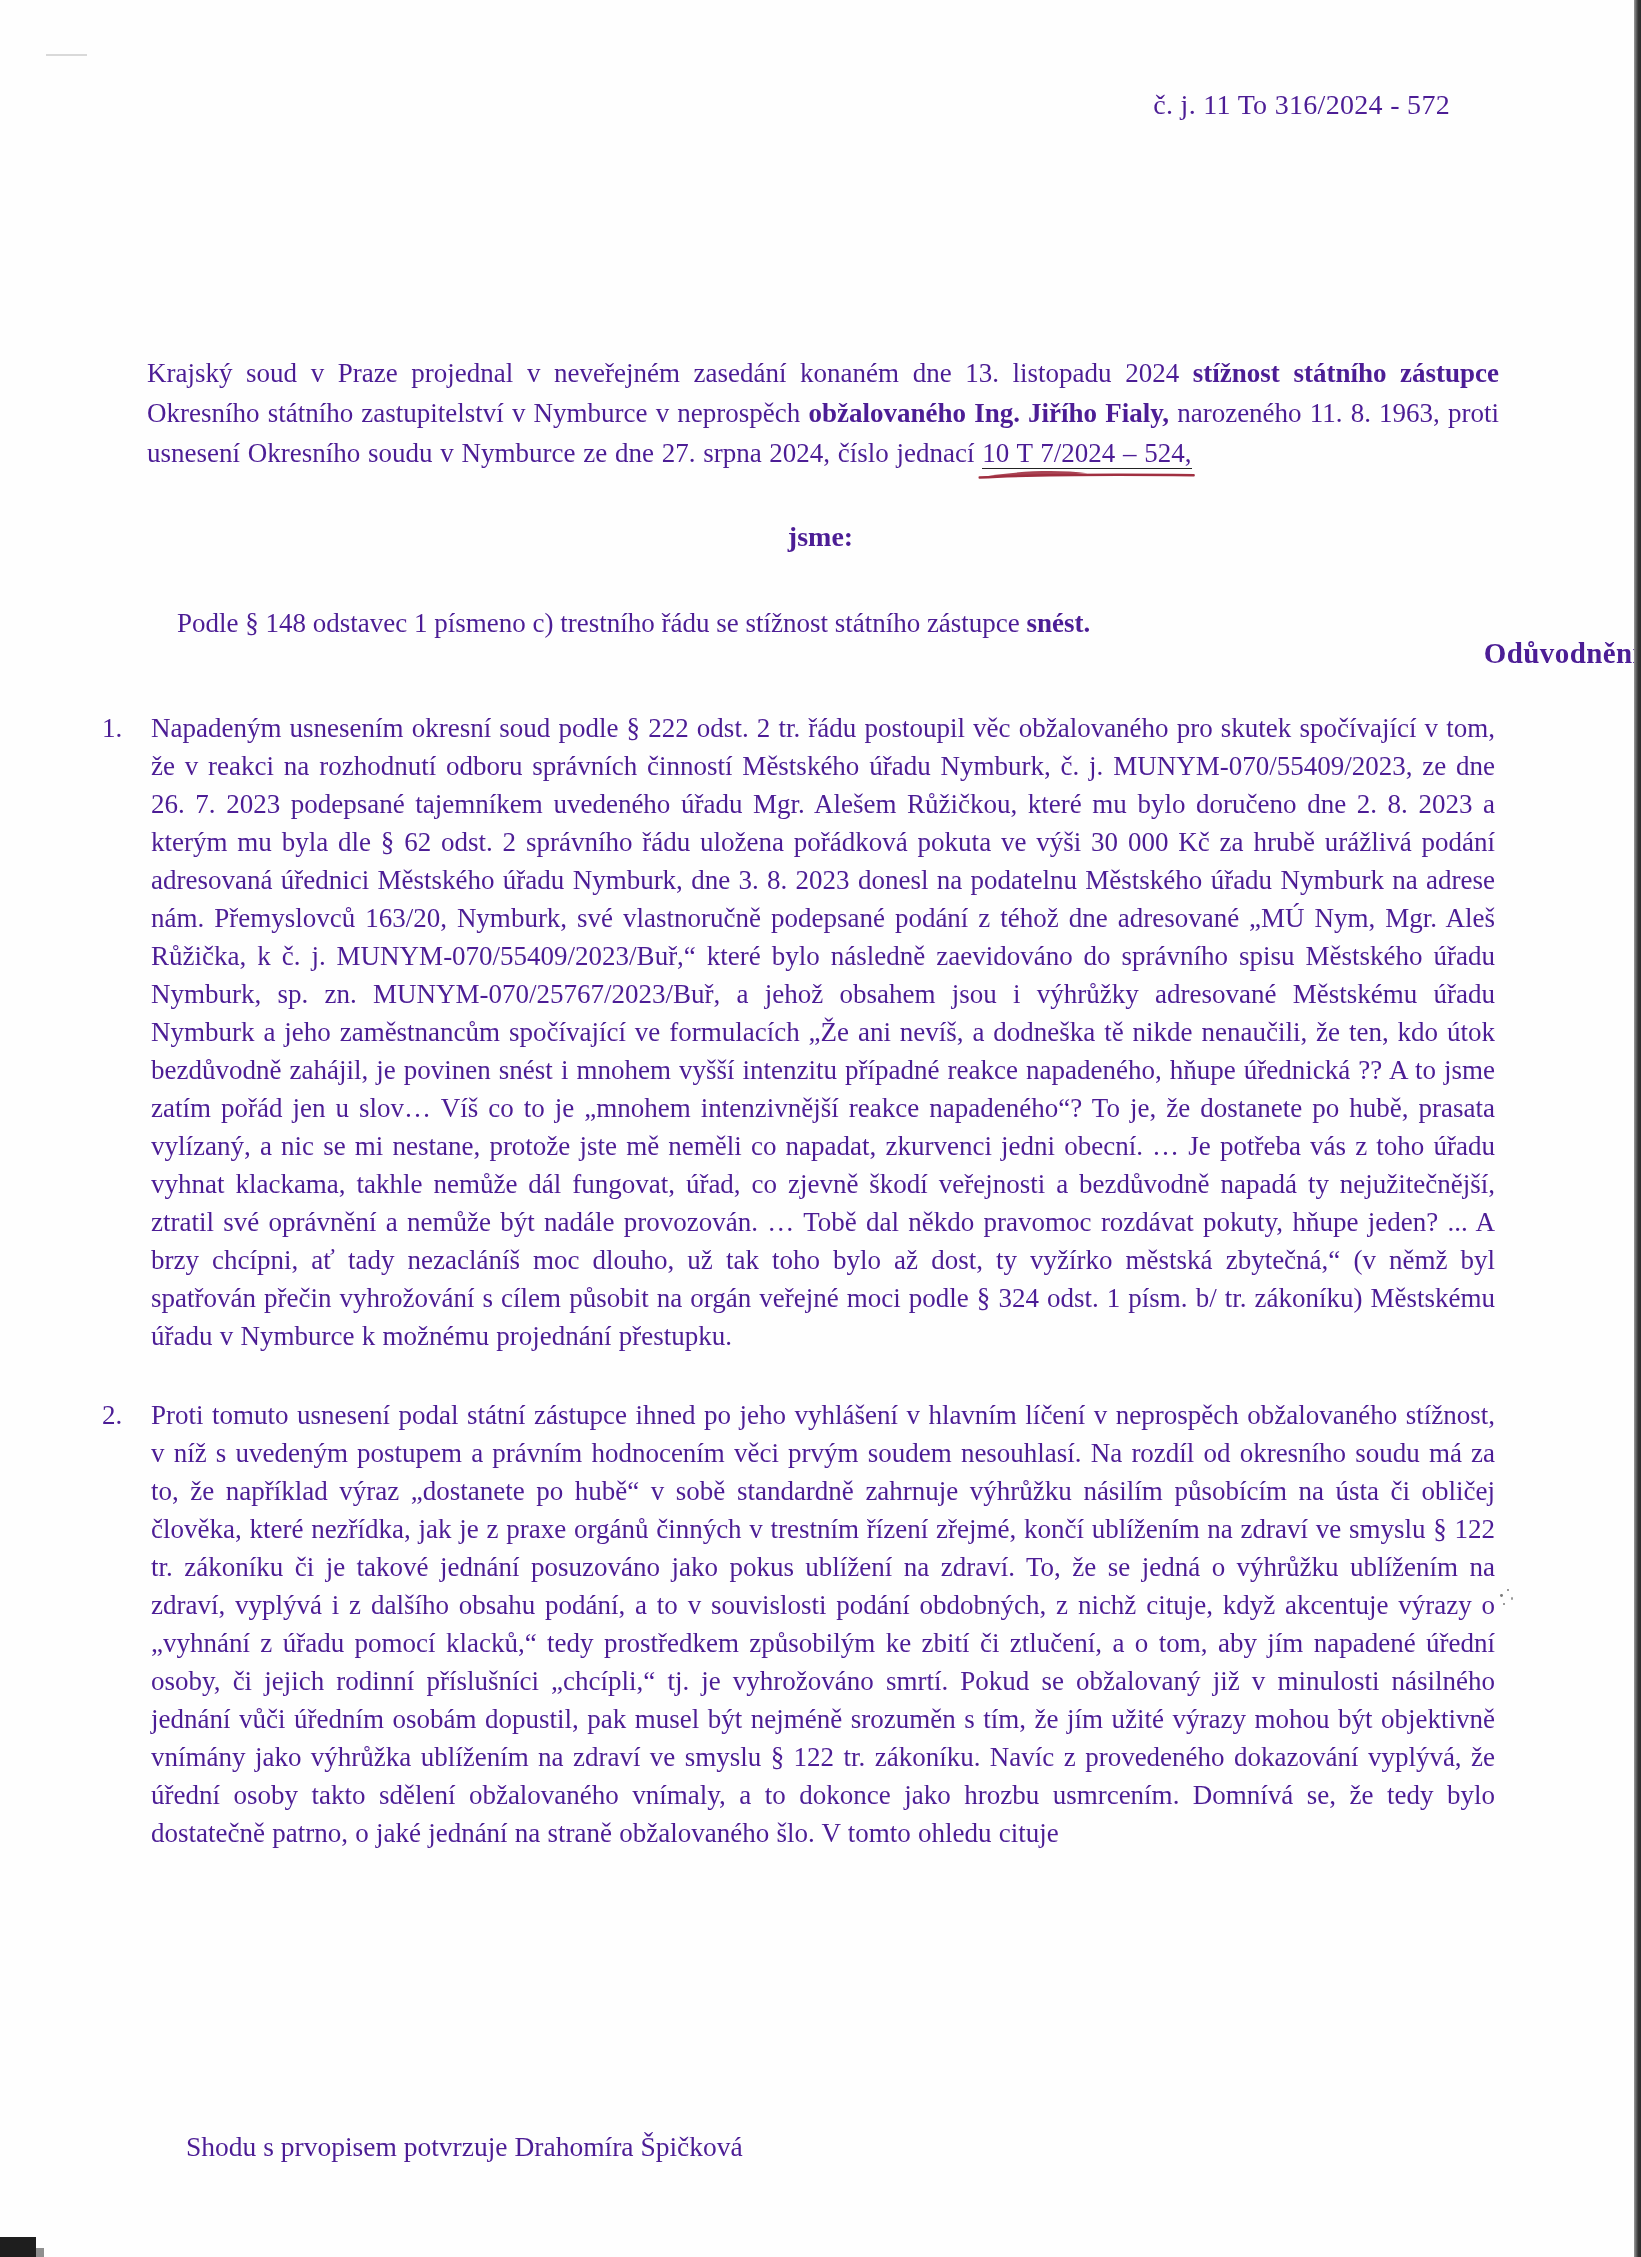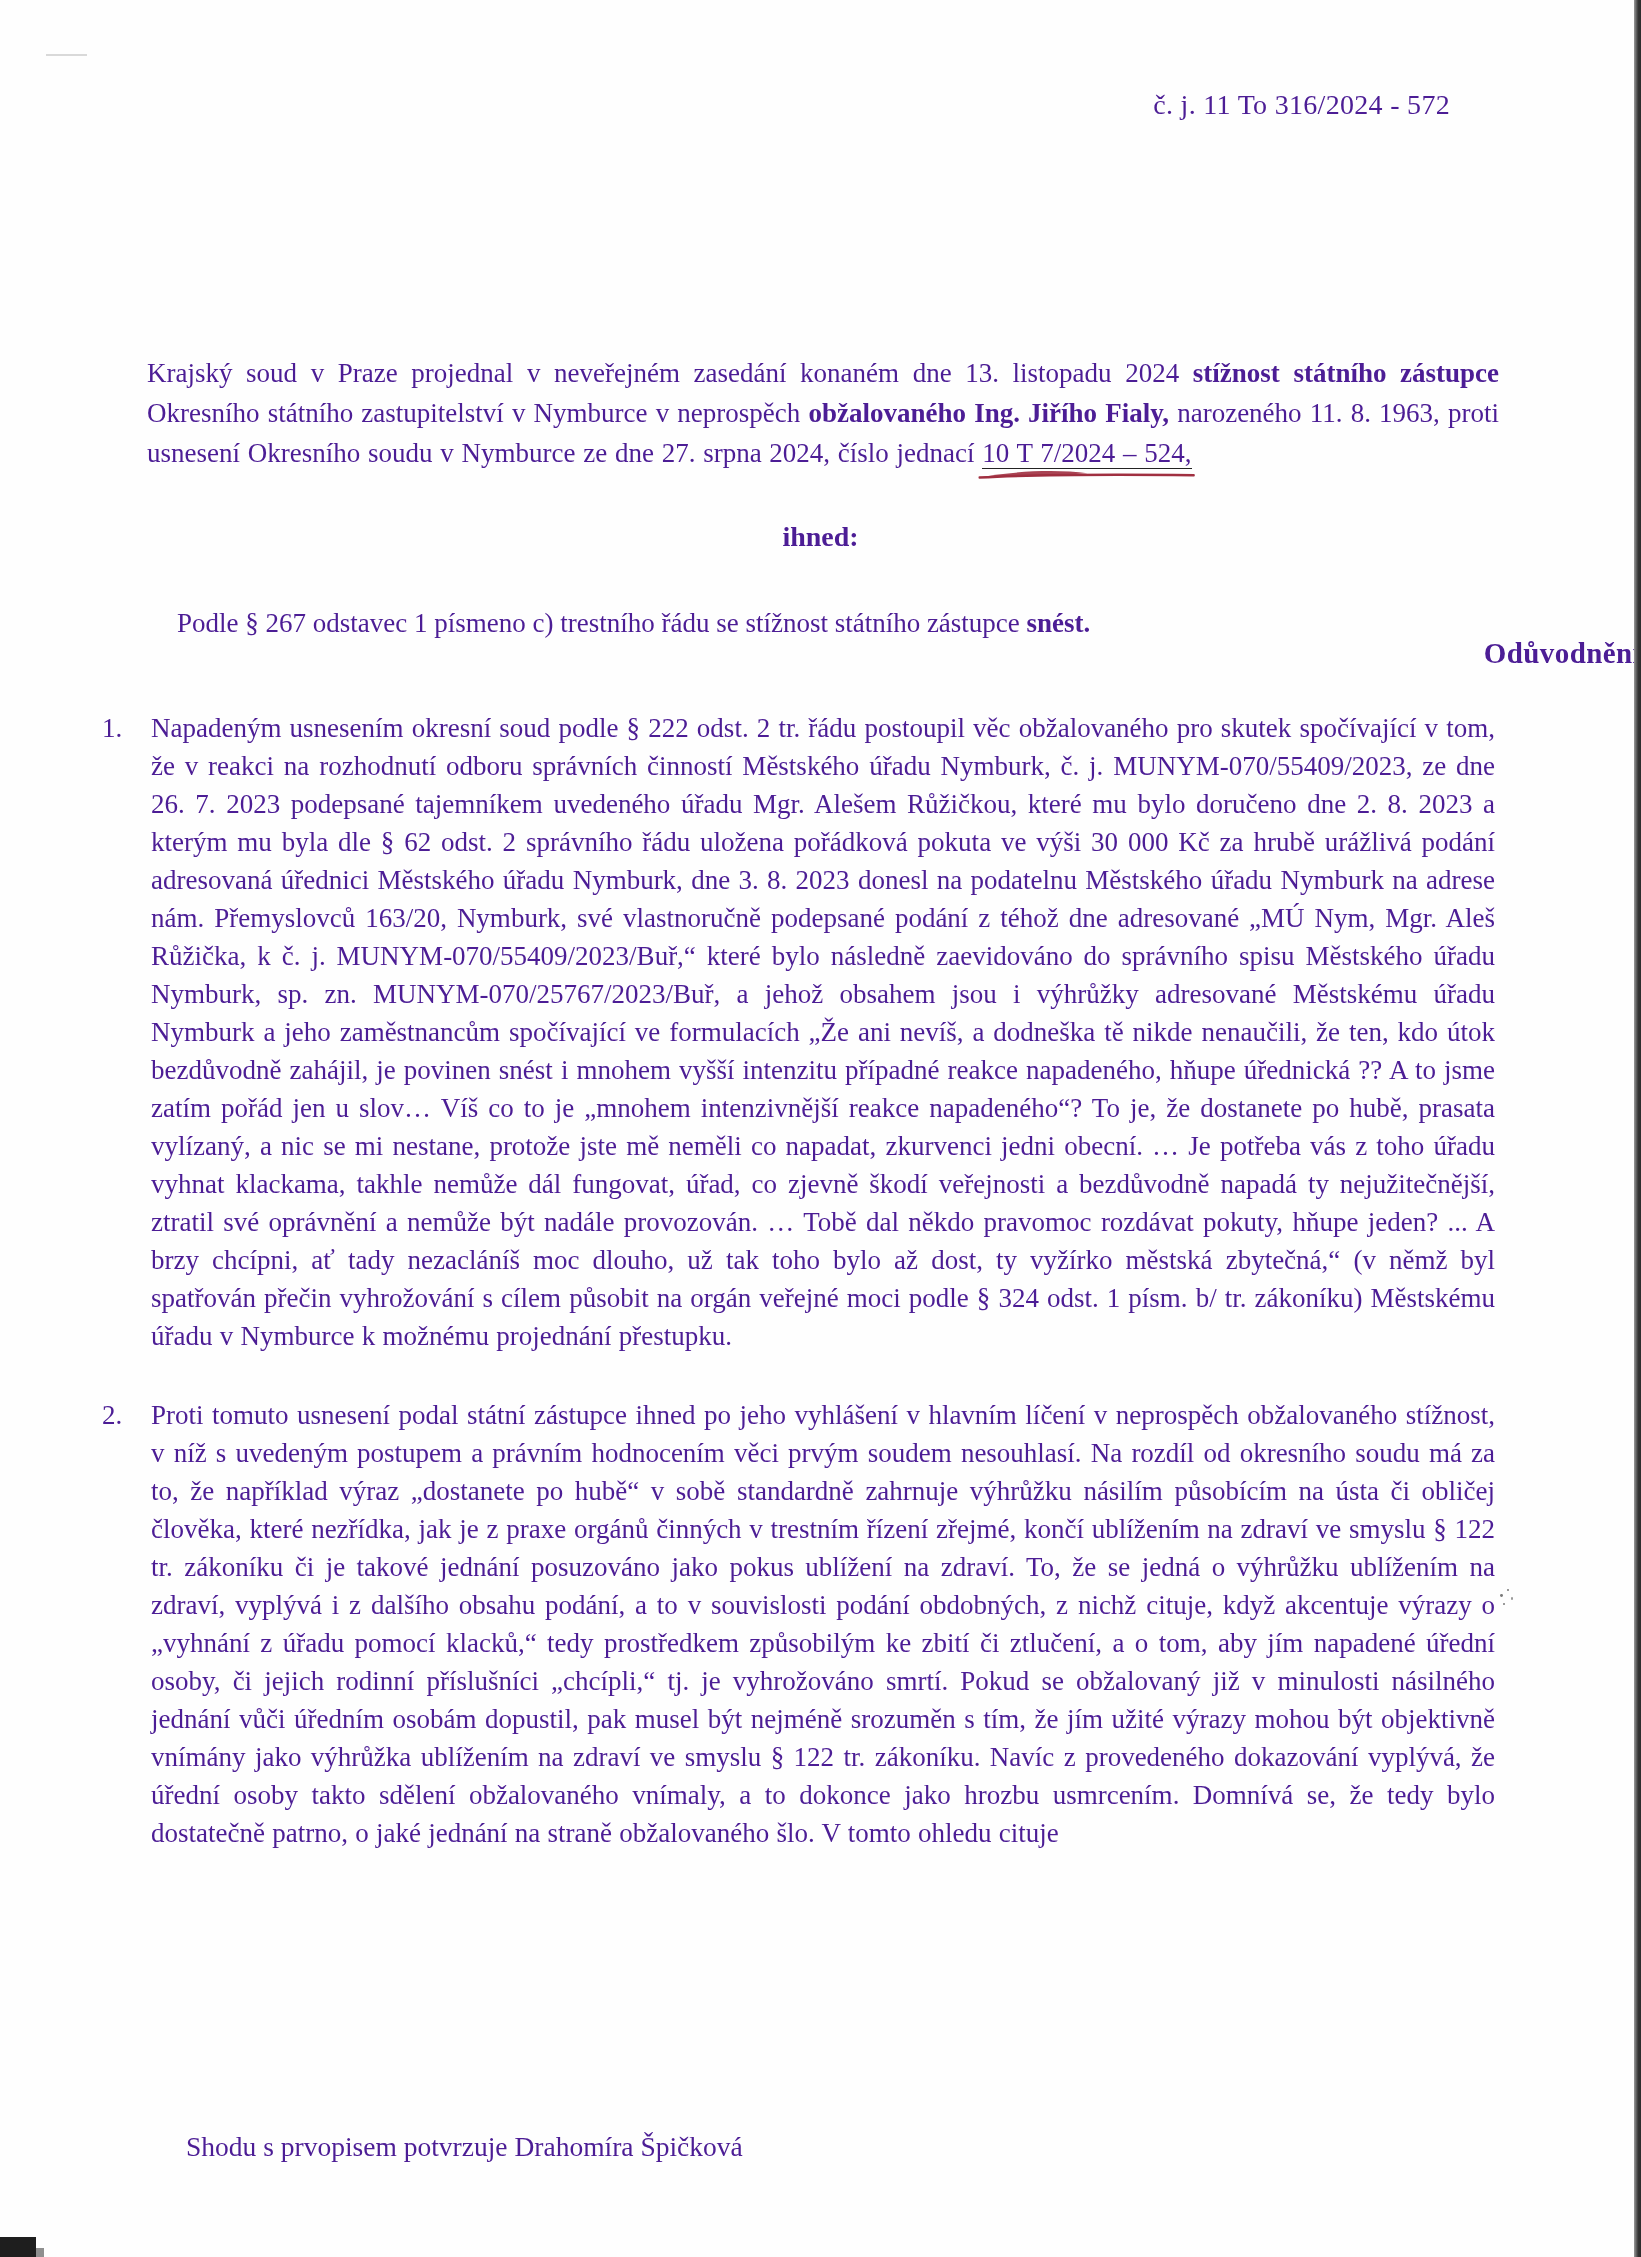--- a/index.html
+++ b/index.html
@@ -187,24 +187,24 @@
   <div class="case-number">č. j. 11 To 316/2024 - 572</div>
 
 
   <p class="intro">
     <span>Krajský soud v Praze projednal v neveřejném zasedání konaném dne 13. listopadu 2024 </span><span class="b">stížnost státního zástupce</span><span> Okresního státního zastupitelství v Nymburce v neprospěch </span><span class="b">obžalovaného Ing. Jiřího Fialy,</span><span> narozeného 11. 8. 1963, proti usnesení Okresního soudu v Nymburce ze dne 27. srpna 2024, číslo jednací </span><span class="pen-wrap"><span>10 T 7/2024 – 524,</span><svg class="pen-mark" viewBox="0 0 300 20" preserveAspectRatio="none" xmlns="http://www.w3.org/2000/svg">
           <path d="M6 13 C 52 6, 112 4.5, 152 8.5 C 112 10.5, 52 12.5, 6 13 Z" fill="#a02f40" opacity="0.9"></path>
           <path d="M6 13 C 70 10, 160 9.5, 296 10.5" fill="none" stroke="#a02f40" stroke-width="2.6" stroke-linecap="round"></path>
         </svg></span>
   </p>
 
-  <div class="takto-label">ihned:</div>
+  <div class="takto-label">jsme:</div>
 
   <p class="verdict">
-    <span>Podle § 267 odstavec 1 písmeno c) trestního řádu se stížnost státního zástupce </span><span class="b">snést.</span>
+    <span>Podle § 148 odstavec 1 písmeno c) trestního řádu se stížnost státního zástupce </span><span class="b">snést.</span>
   </p>
 
   <div class="reasoning-heading">Odůvodnění</div>
 
   <div class="reasons">
     <div class="reason">
       <span class="reason-num">1.</span>
       <p class="reason-body">Napadeným usnesením okresní soud podle § 222 odst. 2 tr. řádu postoupil věc obžalovaného pro skutek spočívající v tom, že v reakci na rozhodnutí odboru správních činností Městského úřadu Nymburk, č. j. MUNYM-070/55409/2023, ze dne 26. 7. 2023 podepsané tajemníkem uvedeného úřadu Mgr. Alešem Růžičkou, které mu bylo doručeno dne 2. 8. 2023 a kterým mu byla dle § 62 odst. 2 správního řádu uložena pořádková pokuta ve výši 30 000 Kč za hrubě urážlivá podání adresovaná úřednici Městského úřadu Nymburk, dne 3. 8. 2023 donesl na podatelnu Městského úřadu Nymburk na adrese nám. Přemyslovců 163/20, Nymburk, své vlastnoručně podepsané podání z téhož dne adresované „MÚ Nym, Mgr. Aleš Růžička, k č. j. MUNYM-070/55409/2023/Buř,“ které bylo následně zaevidováno do správního spisu Městského úřadu Nymburk, sp. zn. MUNYM-070/25767/2023/Buř, a jehož obsahem jsou i výhrůžky adresované Městskému úřadu Nymburk a jeho zaměstnancům spočívající ve formulacích „Že ani nevíš, a dodneška tě nikde nenaučili, že ten, kdo útok bezdůvodně zahájil, je povinen snést i mnohem vyšší intenzitu případné reakce napadeného, hňupe úřednická ?? A to jsme zatím pořád jen u slov… Víš co to je „mnohem intenzivnější reakce napadeného“? To je, že dostanete po hubě, prasata vylízaný, a nic se mi nestane, protože jste mě neměli co napadat, zkurvenci jedni obecní. … Je potřeba vás z toho úřadu vyhnat klackama, takhle nemůže dál fungovat, úřad, co zjevně škodí veřejnosti a bezdůvodně napadá ty nejužitečnější, ztratil své oprávnění a nemůže být nadále provozován. … Tobě dal někdo pravomoc rozdávat pokuty, hňupe jeden? ... A brzy chcípni, ať tady nezacláníš moc dlouho, už tak toho bylo až dost, ty vyžírko městská zbytečná,“ (v němž byl spatřován přečin vyhrožování s cílem působit na orgán veřejné moci podle § 324 odst. 1 písm. b/ tr. zákoníku) Městskému úřadu v Nymburce k možnému projednání přestupku.</p>
     </div>
     <div class="reason">

